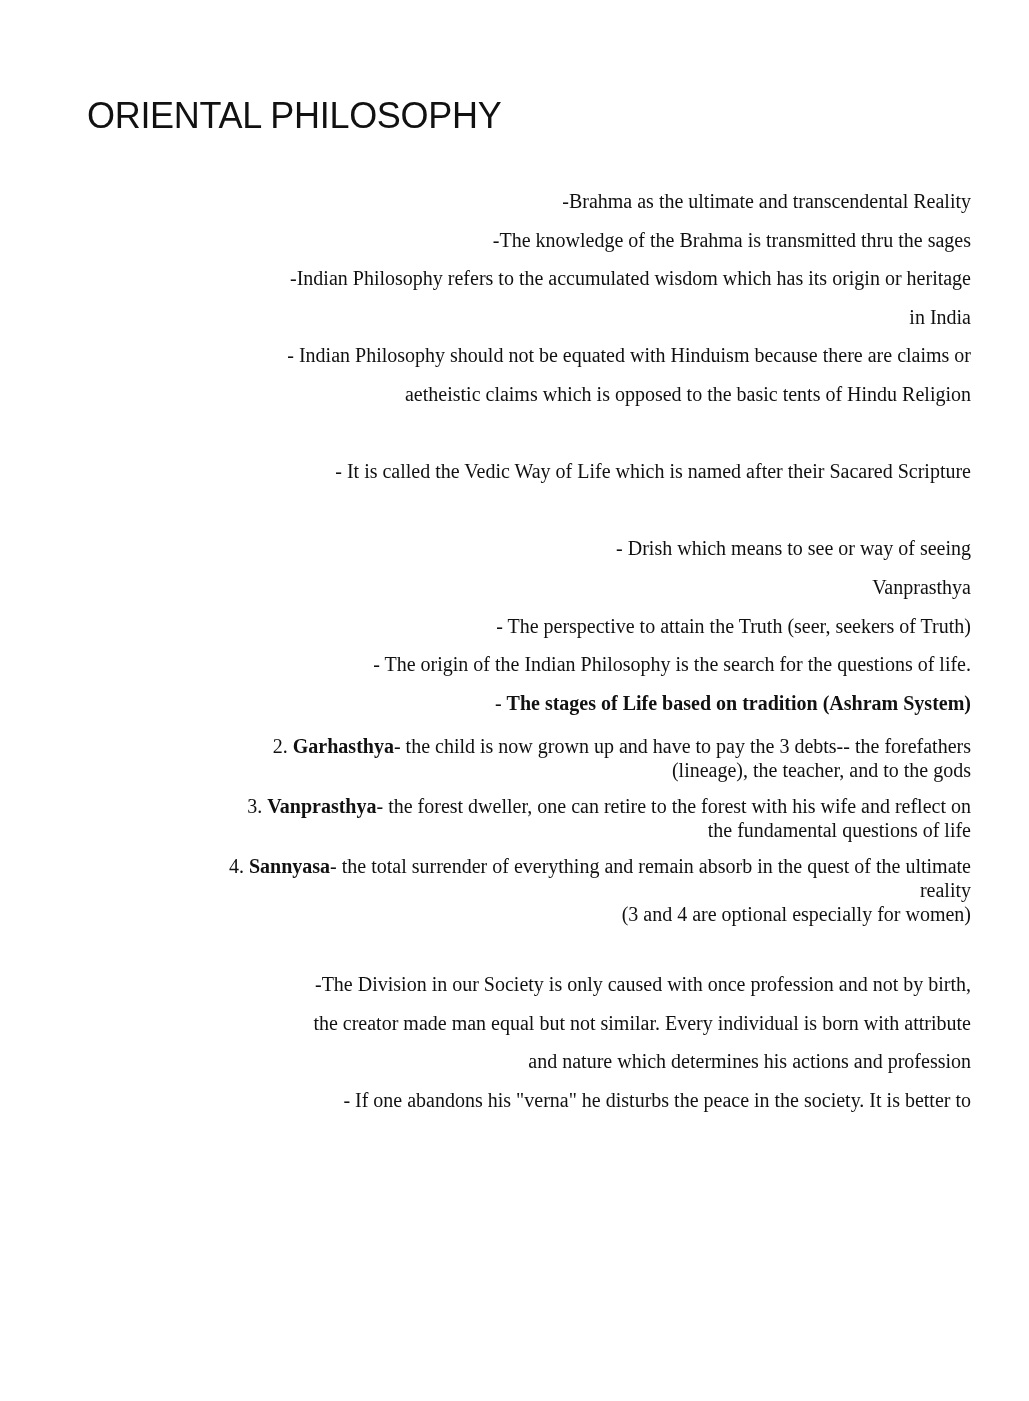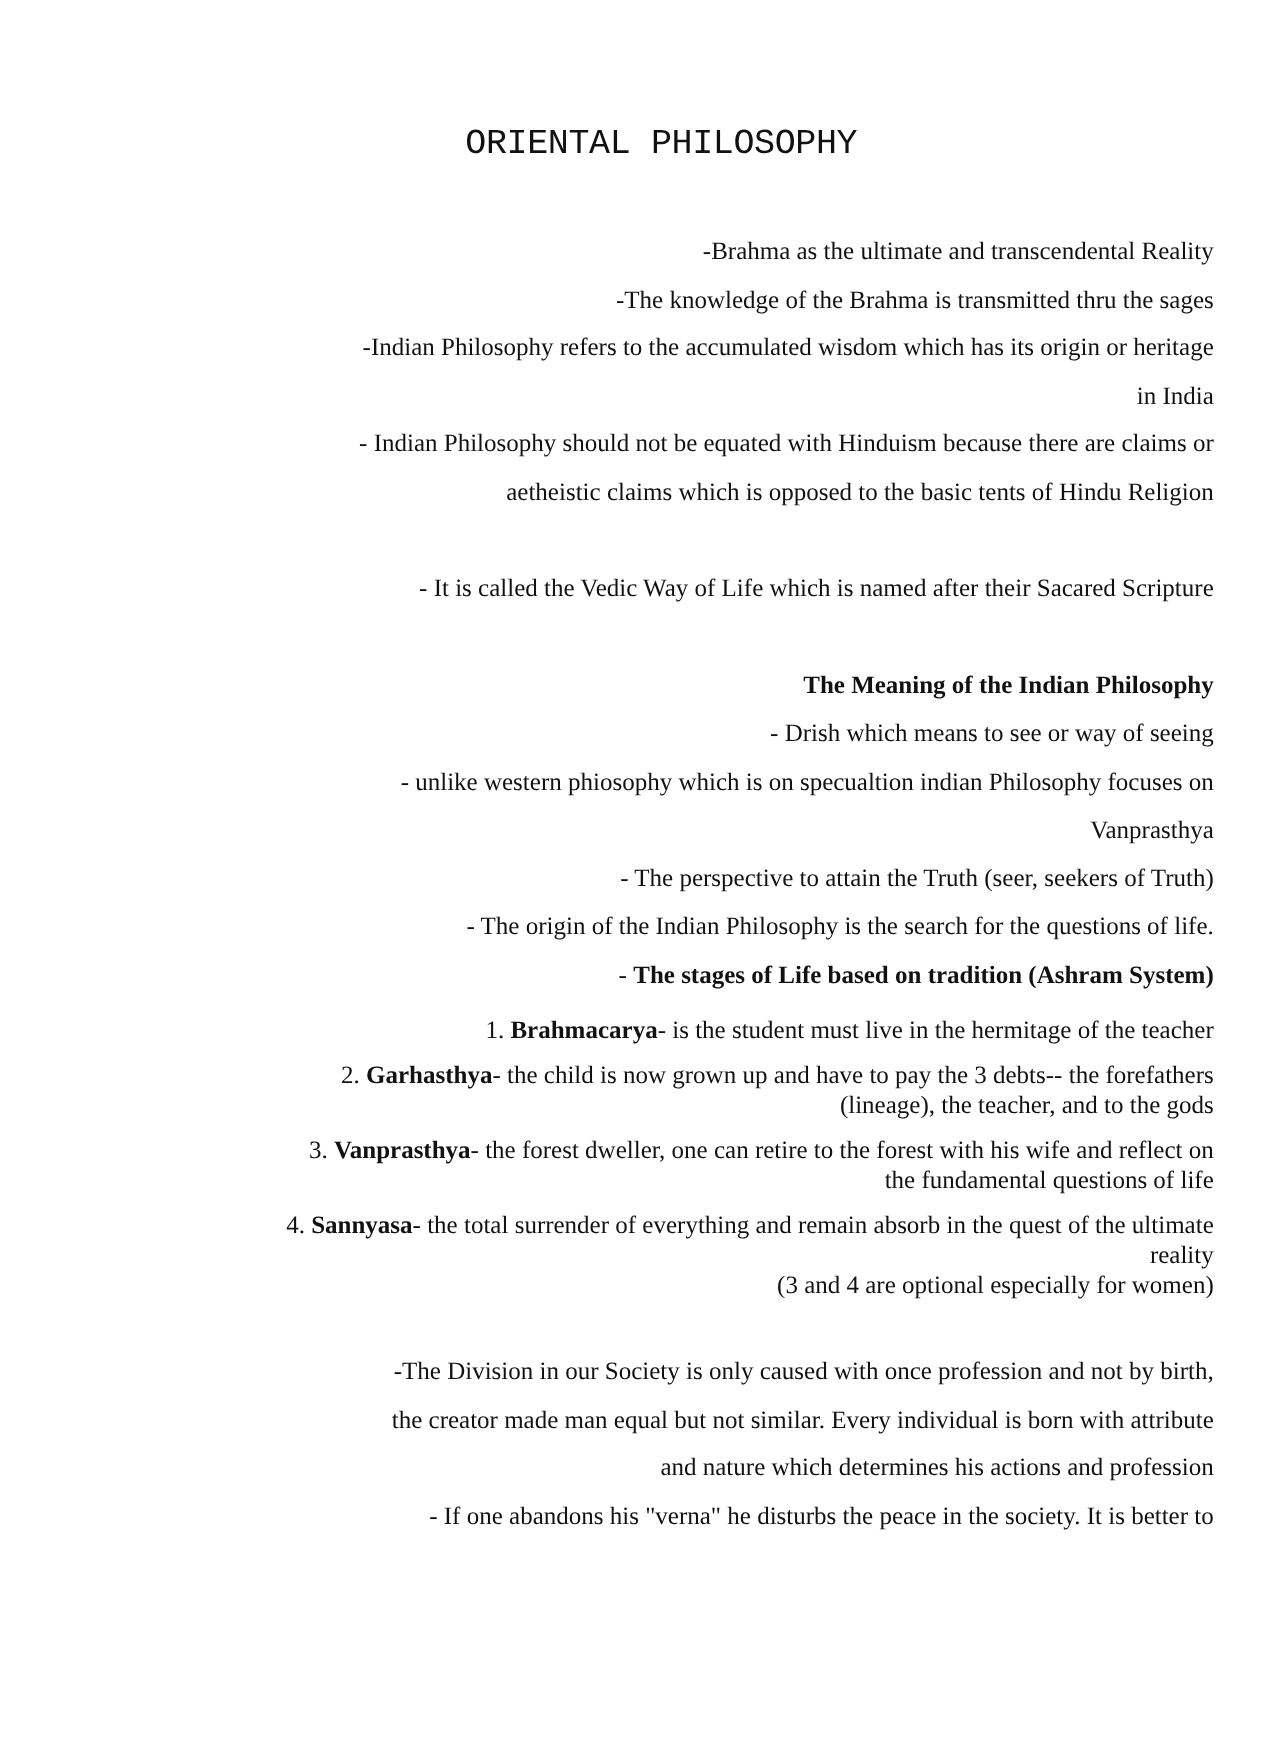--- a/index.html
+++ b/index.html
@@ -11,26 +11,26 @@
     font-family: "Liberation Serif", serif;
     overflow: hidden;
   }
   .page {
     box-sizing: border-box;
     width: 1029px;
     height: 1401px;
     padding: 0 58px 0 87px;
   }
   .title {
-    font-family: Liberation Mono, monospace;
+    font-family: Liberation Sans, sans-serif;
     font-weight: 400;
-    font-size: 28px;
+    font-size: 36px;
     line-height: 40px;
     letter-spacing: -0.3px;
-    text-align: center;
+    text-align: left;
     margin: 96px 0 46px 0;
   }
   .content { font-size: 20px; text-align: right; }
   .block { white-space: pre; }
   .line  { line-height: 38.6px; height: 38.6px; }
   .blank { height: 38.6px; }
   .list-first { line-height: 24px; margin-top: 12px; padding-left: 18px; }
   .list-wrap  { line-height: 24px; }
   .note       { line-height: 24px; padding-left: 135px; }
   .b { font-weight: bold; }
@@ -43,28 +43,25 @@
   <div class="content" id="content">
       <div class="block line"><span>-Brahma as the ultimate and transcendental Reality</span></div>
       <div class="block line"><span>-The knowledge of the Brahma is transmitted thru the sages</span></div>
       <div class="block line"><span>-Indian Philosophy refers to the accumulated wisdom which has its origin or heritage</span></div>
       <div class="block line"><span>in India</span></div>
       <div class="block line"><span>- Indian Philosophy should not be equated with Hinduism because there are claims or</span></div>
       <div class="block line"><span>aetheistic claims which is opposed to the basic tents of Hindu Religion</span></div>
       <div class="block blank"></div>
       <div class="block line"><span>- It is called the Vedic Way of Life which is named after their Sacared Scripture</span></div>
       <div class="block blank"></div>
-      <div class="block line"><span class="b">The Meaning of the Indian Philosophy</span></div>
       <div class="block line"><span>- Drish which means to see or way of seeing</span></div>
-      <div class="block line"><span>- unlike western phiosophy which is on specualtion indian Philosophy focuses on</span></div>
       <div class="block line"><span>Vanprasthya</span></div>
       <div class="block line"><span>- The perspective to attain the Truth (seer, seekers of Truth)</span></div>
       <div class="block line"><span>- The origin of the Indian Philosophy is the search for the questions of life.</span></div>
       <div class="block line"><span>- </span><span class="b">The stages of Life based on tradition (Ashram System)</span></div>
-      <div class="block list-first"><span>1. </span><span class="b">Brahmacarya</span><span>- is the student must live in the hermitage of the teacher</span></div>
       <div class="block list-first"><span>2. </span><span class="b">Garhasthya</span><span>- the child is now grown up and have to pay the 3 debts-- the forefathers</span></div>
       <div class="block list-wrap"><span>(lineage), the teacher, and to the gods</span></div>
       <div class="block list-first"><span>3. </span><span class="b">Vanprasthya</span><span>- the forest dweller, one can retire to the forest with his wife and reflect on</span></div>
       <div class="block list-wrap"><span>the fundamental questions of life</span></div>
       <div class="block list-first"><span>4. </span><span class="b">Sannyasa</span><span>- the total surrender of everything and remain absorb in the quest of the ultimate</span></div>
       <div class="block list-wrap"><span>reality</span></div>
       <div class="block note"><span>(3 and 4 are optional especially for women)</span></div>
       <div class="block blank"></div>
       <div class="block line"><span>-The Division in our Society is only caused with once profession and not by birth,</span></div>
       <div class="block line"><span>the creator made man equal but not similar. Every individual is born with attribute</span></div>

